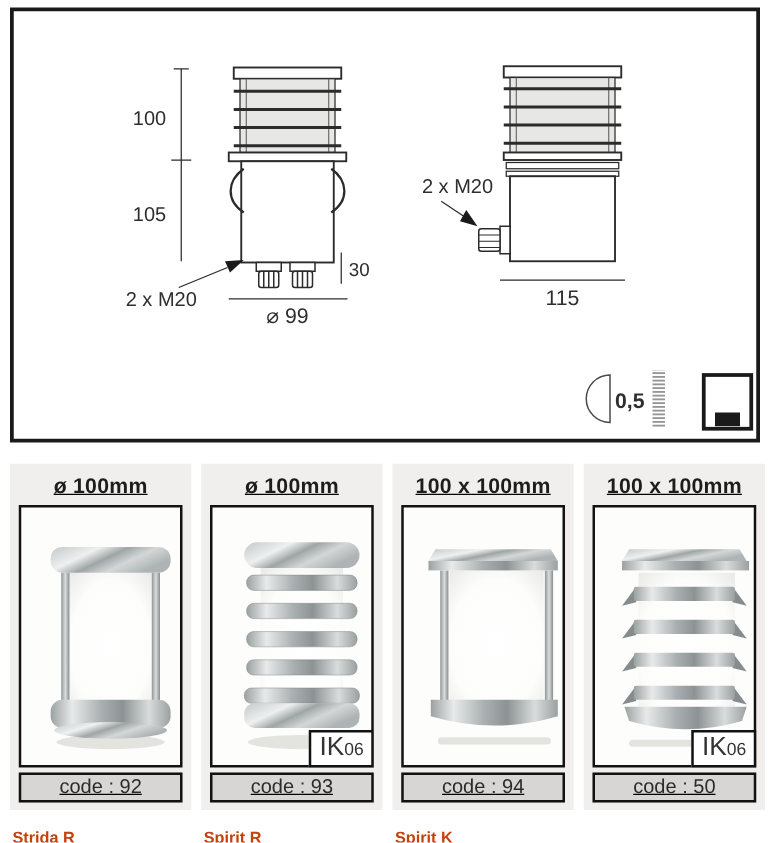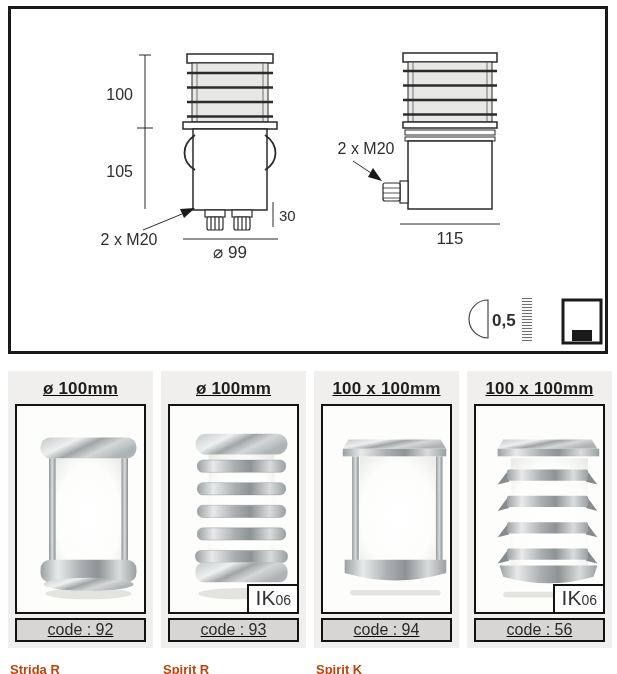--- a/index.html
+++ b/index.html
@@ -237,17 +237,17 @@
           <polygon points="18,140 6,156 18,153" fill="#868c8d"></polygon>
           <polygon points="100,140 112,156 100,153" fill="#868c8d"></polygon>
           <rect x="16" y="140" width="86" height="12" rx="2" fill="url(#gmh)"></rect>
           <path d="M8,158 L112,158 L108,170 Q60,184 12,170 Z" fill="url(#gmh)"></path>
         </svg>
         <div class="ik-badge">
           <span class="ik-main">IK</span>
             <span class="ik-sub">06</span>
         </div>
       </div>
-      <div class="code-bar">code : 56</div>
+      <div class="code-bar">code : 50</div>
     </div>
   </div>
 
 </div>
 
 </body></html>

